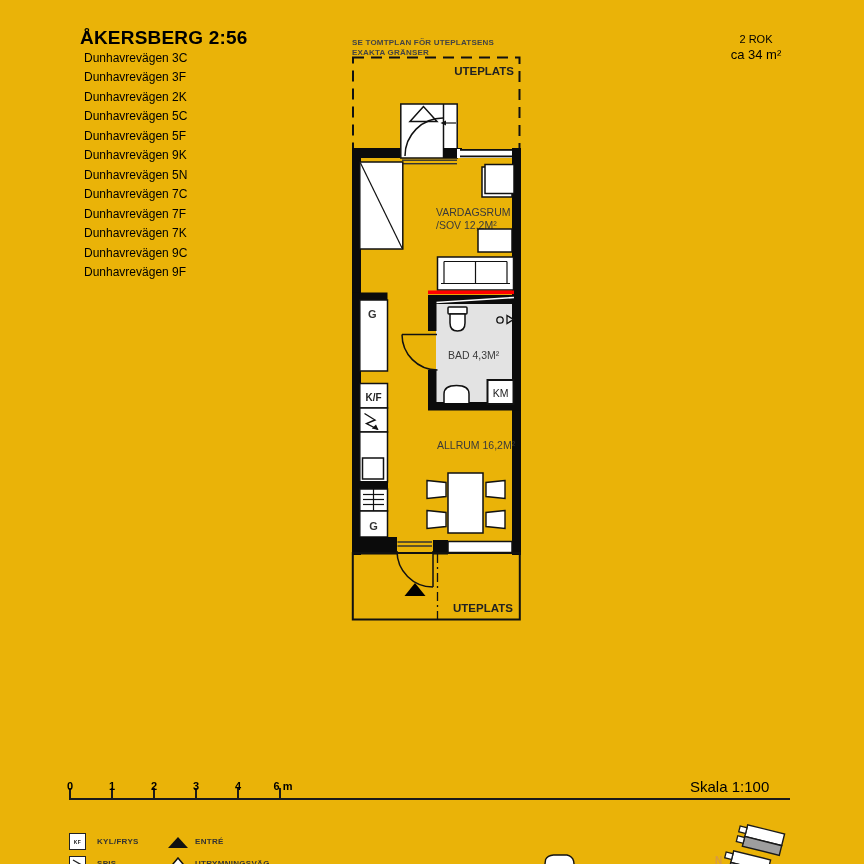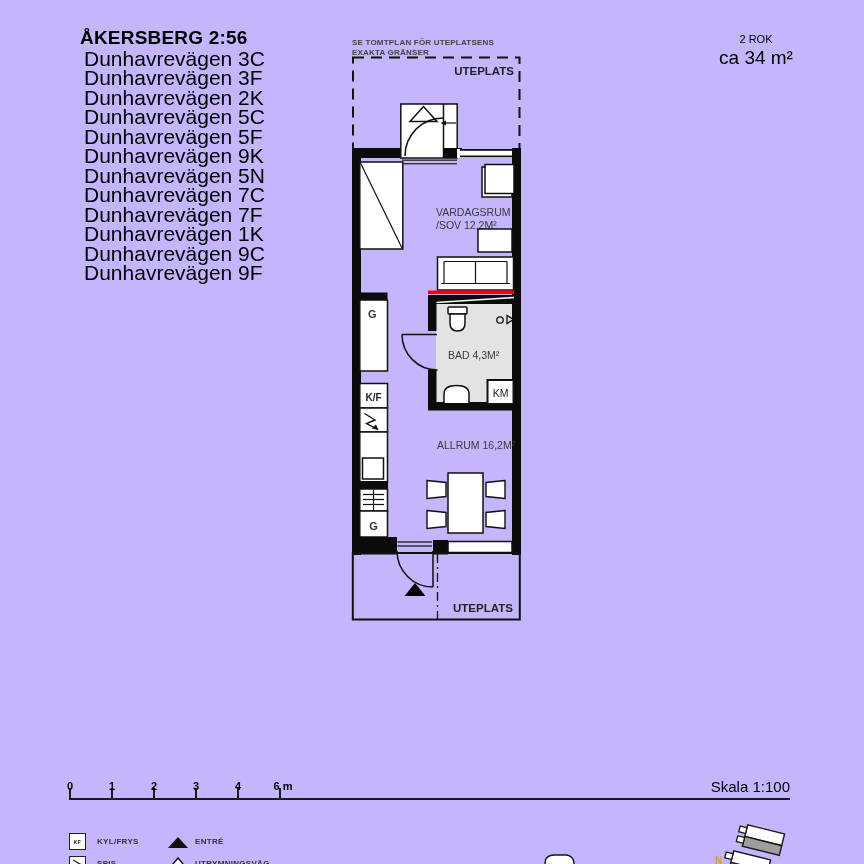--- a/index.html
+++ b/index.html
@@ -1,28 +1,28 @@
 <!DOCTYPE html>
 <html><head>
 <meta charset="utf-8">
 <style>
   html,body{margin:0;padding:0;background:#fff;}
-  #app{position:relative;width:864px;height:864px;background:#c4b5fd;overflow:hidden;
+  #app{position:relative;width:864px;height:864px;background:#eab308;overflow:hidden;
        font-family:"Liberation Sans",sans-serif;color:#000;}
   .abs{position:absolute;}
   #title{left:80px;top:27px;font-size:19px;font-weight:bold;letter-spacing:.2px;}
-  #addr{left:84px;top:49px;font-size:21px;line-height:19.45px;}
+  #addr{left:84px;top:49px;font-size:12px;line-height:19.45px;}
   #type-block{left:706px;top:33px;width:100px;text-align:center;}
   #apt-type{font-size:11px;}
-  #apt-area{font-size:19px;margin-top:2px;}
+  #apt-area{font-size:13px;margin-top:2px;}
   
   .sb-line{left:70px;top:798px;width:720px;height:2px;background:#1a1a1a;}
   .sb-tick{top:788px;width:2px;height:12px;background:#1a1a1a;}
   .sb-lab{top:780px;width:26px;text-align:center;font-size:11px;font-weight:bold;}
-  #skala{left:690px;top:778px;width:100px;text-align:right;font-size:15px;}
+  #skala{left:690px;top:778px;width:100px;text-align:left;font-size:15px;}
   
   .lg-box{width:15px;height:15px;border:1.6px solid #222;background:#fff;
           display:flex;align-items:center;justify-content:center;}
   .lg-kf-txt{font-size:5px;font-weight:bold;letter-spacing:.5px;color:#222;}
   .lg-lab{font-size:8px;font-weight:bold;color:#333;letter-spacing:.3px;}
   .tri-fill{width:0;height:0;border-left:10px solid transparent;
             border-right:10px solid transparent;border-bottom:11px solid #111;}
 </style>
 </head>
 <body>
@@ -33,21 +33,21 @@
   <div class="abs" id="addr">
     <div>Dunhavrevägen 3C</div>
     <div>Dunhavrevägen 3F</div>
     <div>Dunhavrevägen 2K</div>
     <div>Dunhavrevägen 5C</div>
     <div>Dunhavrevägen 5F</div>
     <div>Dunhavrevägen 9K</div>
     <div>Dunhavrevägen 5N</div>
     <div>Dunhavrevägen 7C</div>
     <div>Dunhavrevägen 7F</div>
-    <div>Dunhavrevägen 1K</div>
+    <div>Dunhavrevägen 7K</div>
     <div>Dunhavrevägen 9C</div>
     <div>Dunhavrevägen 9F</div>
   </div>
   <div class="abs" id="type-block">
     <div id="apt-type">2 ROK</div>
     <div id="apt-area">ca 34 m²</div>
   </div>
 
   <svg class="abs" style="left:335px;top:30px;" width="200" height="600" viewBox="335 30 200 600">
 

